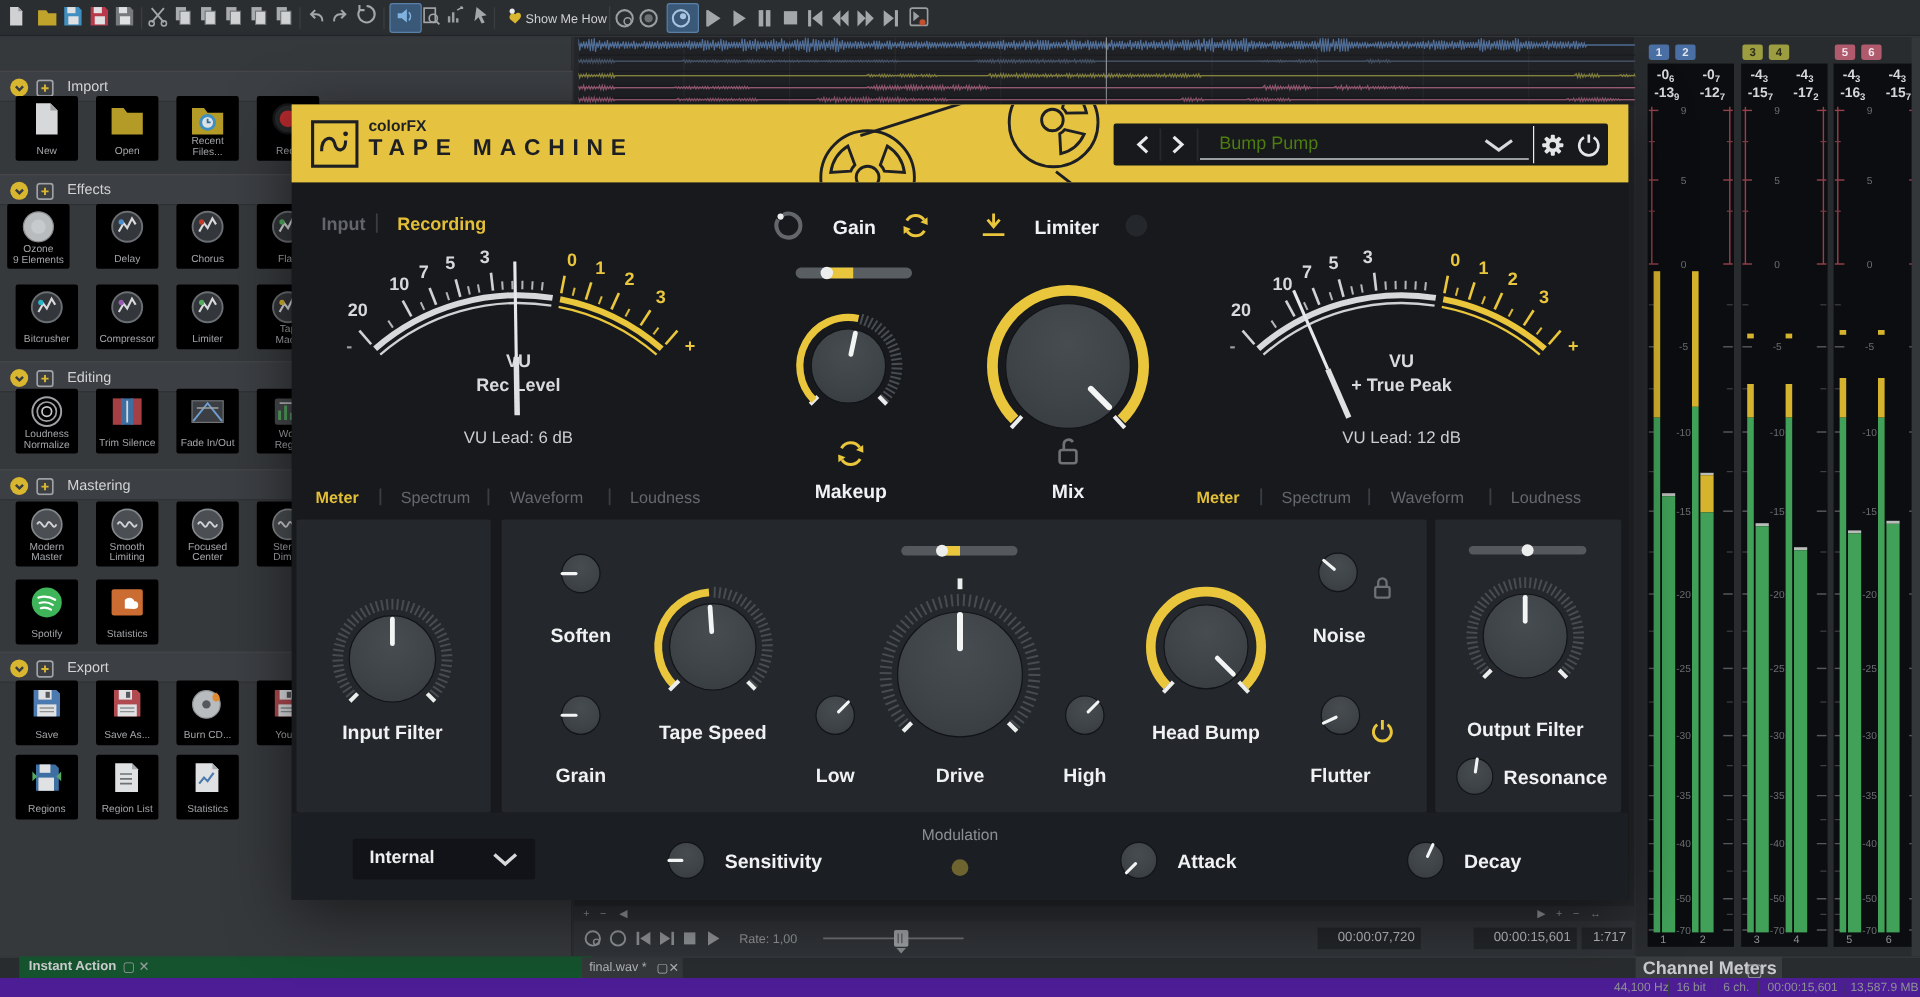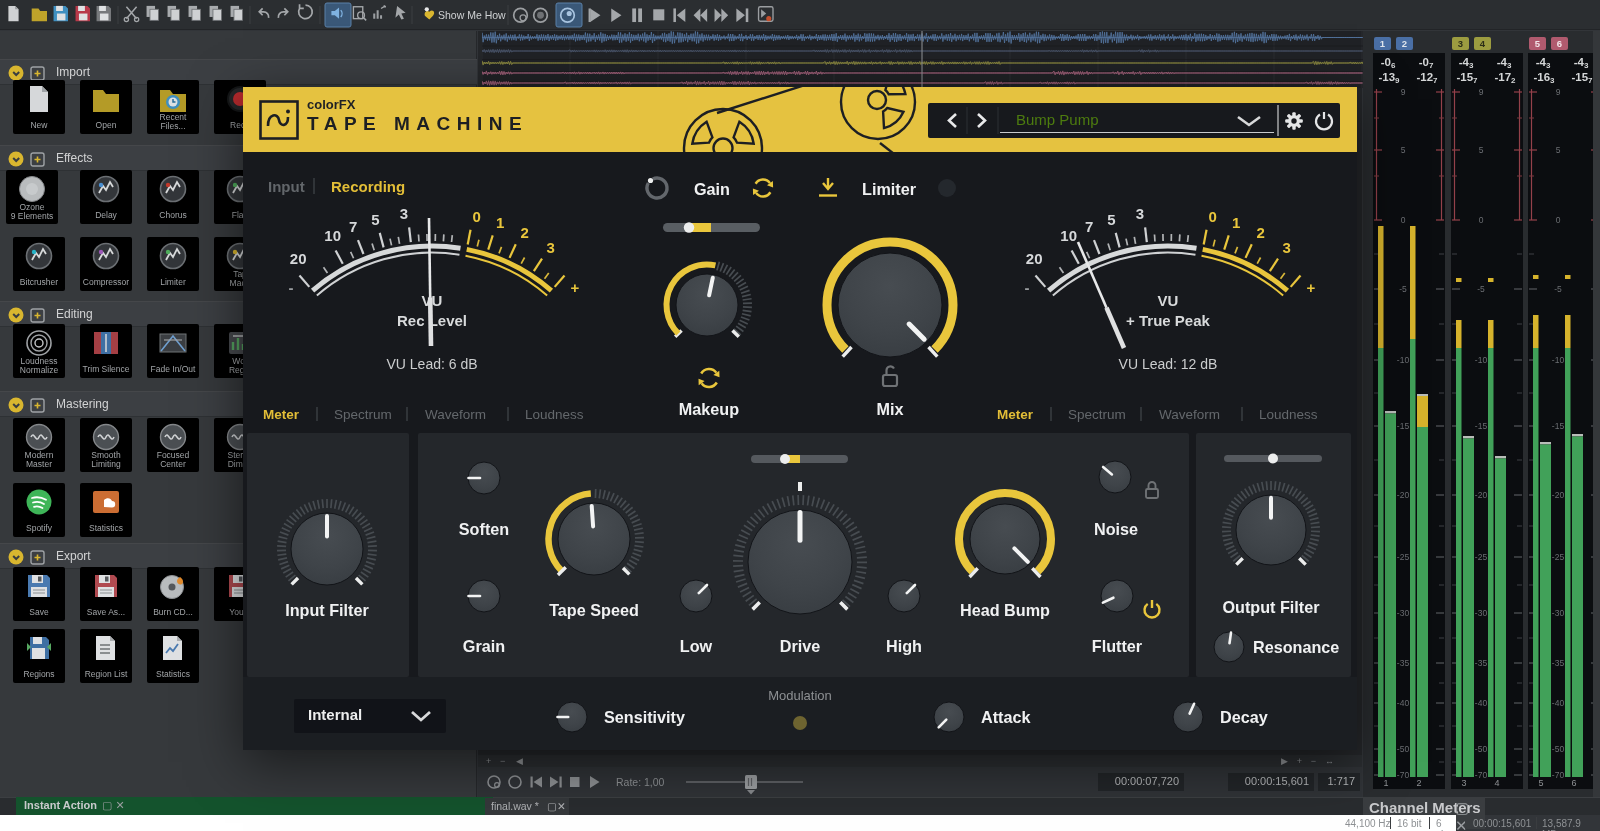--- a/index.html
+++ b/index.html
@@ -569,21 +569,21 @@
   </div>
 <div class="abs" style="left:485px;top:798px;width:84px;height:17px;background:#35383b;color:#b0b2b4;font-size:10.5px">
     <span style="position:absolute;left:6px;top:2px;">final.wav *</span>
     <span style="position:absolute;left:62px;top:2px">▢</span>
     <span style="position:absolute;left:72px;top:2px">✕</span>
   </div>
 <div class="abs" style="left:1363px;top:797px;width:122px;height:32px;background:#3a3d40;color:#c9cacc;font-size:15px;font-weight:bold">
     <span style="position:absolute;left:6px;top:2px">Channel Meters</span>
     <span style="position:absolute;left:92px;top:2px;color:#9b9ea1;font-weight:normal">▢ ✕</span>
   </div>
-<div class="abs" style="left:0;top:815px;width:1456px;height:16px;background:#ffffff;color:#8e9194;font-size:10px">
+<div class="abs" style="left:0;top:815px;width:1600px;height:16px;background:#4c1d95;color:#8e9194;font-size:10px">
     <span style="position:absolute;left:1345px;top:3px">44,100 Hz</span>
     <span style="position:absolute;left:1397px;top:3px">16 bit</span>
     <span style="position:absolute;left:1436px;top:3px">6 ch.</span>
     <span style="position:absolute;left:1473px;top:3px">00:00:15,601</span>
     <span style="position:absolute;left:1542px;top:3px">13,587.9 MB</span>
     <span style="position:absolute;left:1390px;top:2px;width:1px;height:12px;background:#3a3d40"></span>
     <span style="position:absolute;left:1429px;top:2px;width:1px;height:12px;background:#3a3d40"></span>
     <span style="position:absolute;left:1465px;top:2px;width:1px;height:12px;background:#3a3d40"></span>
     <span style="position:absolute;left:1536px;top:2px;width:1px;height:12px;background:#3a3d40"></span>
   </div>

